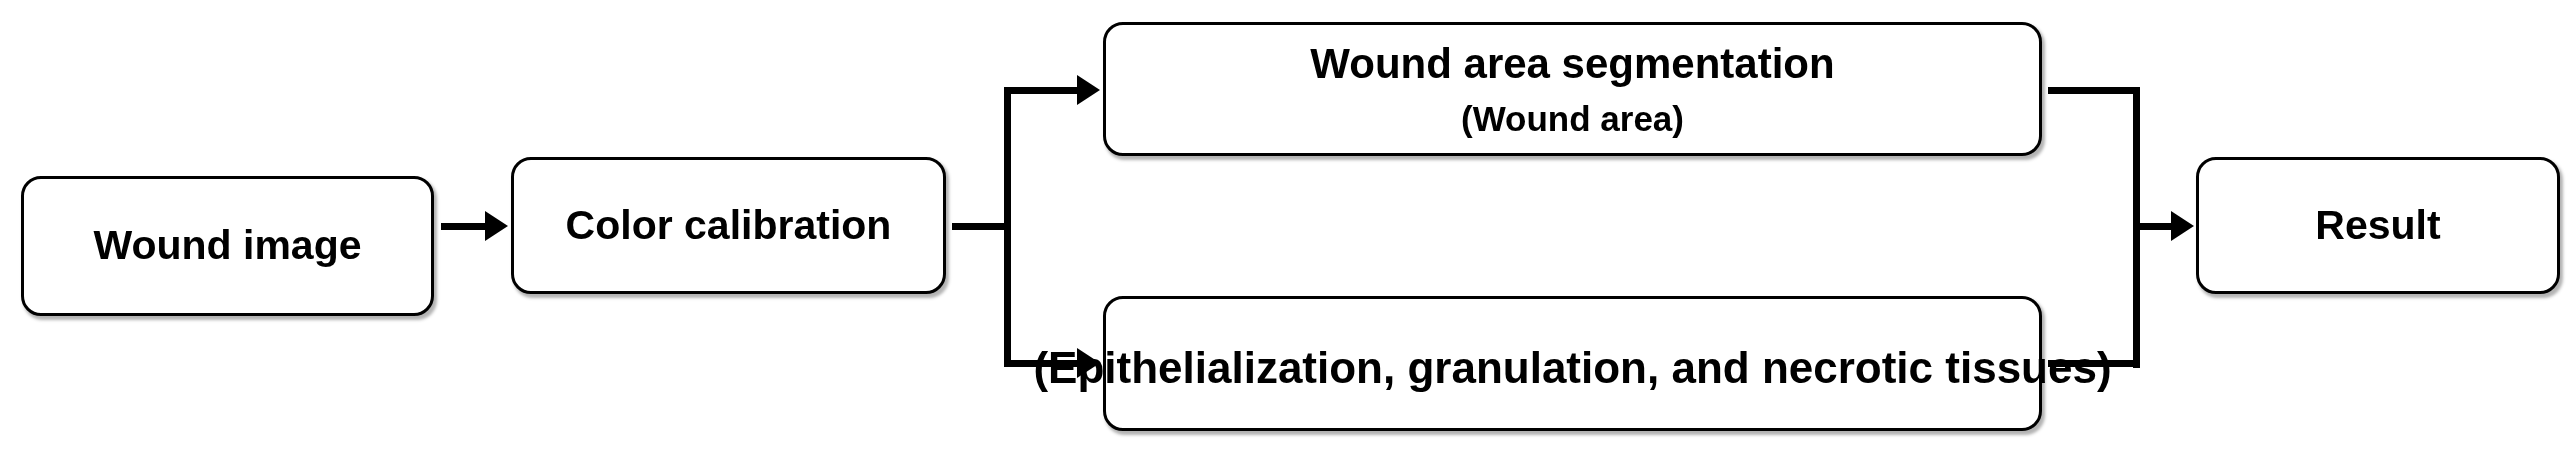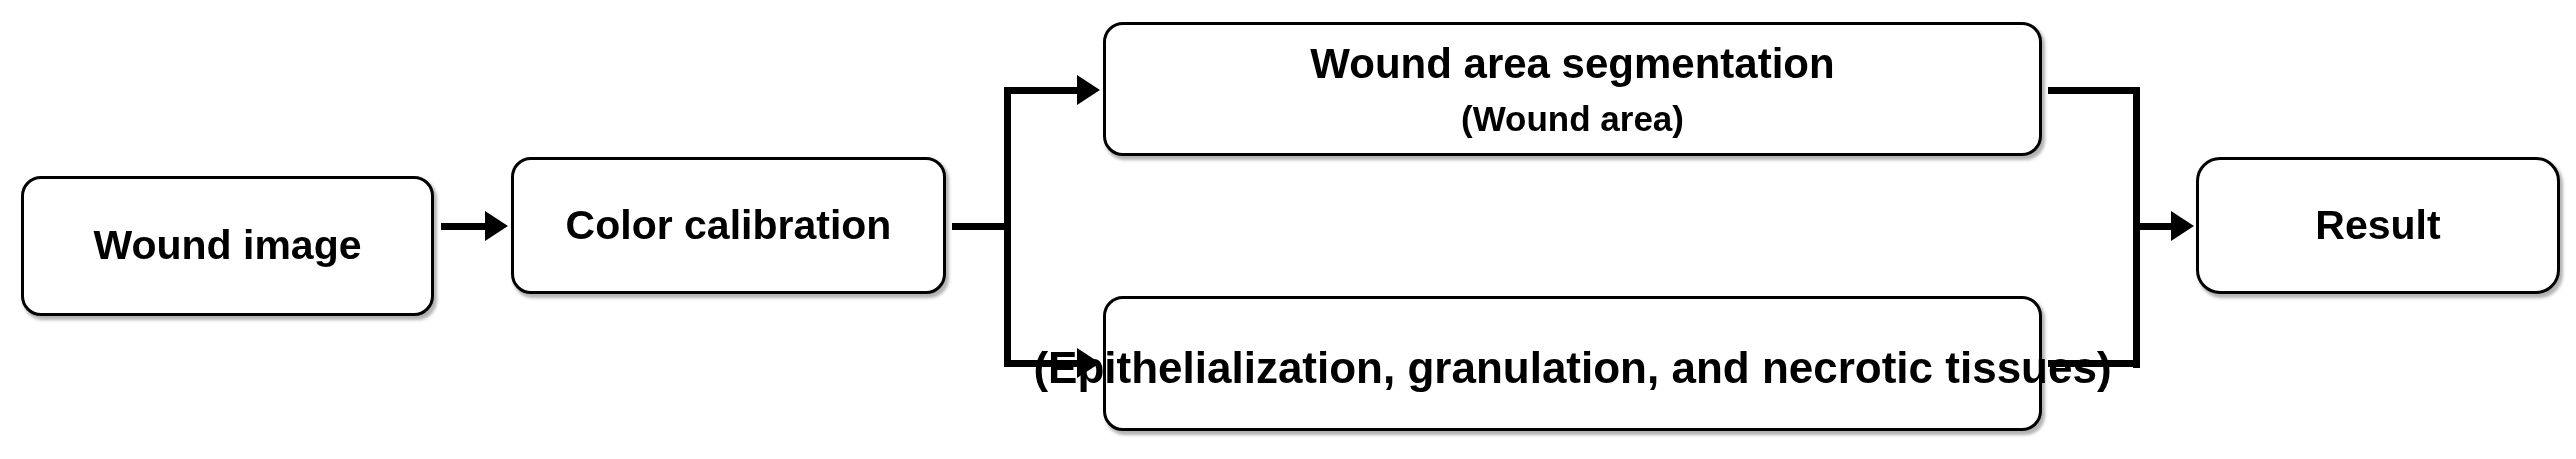--- a/index.html
+++ b/index.html
@@ -40,21 +40,21 @@
     font-weight: bold;
     line-height: 1.12;
     white-space: nowrap;
     margin-top: 9px;
   }
   
   #node-wound-image   { left: 21px;   top: 156px; width: 413px;  height: 140px; margin-top: 20px; }
   #node-color-calib   { left: 511px;  top: 157px; width: 435px;  height: 137px; }
   #node-area-seg      { left: 1103px; top: 22px;  width: 939px; height: 134px; }
   #node-tissue-seg    { left: 1103px; top: 296px; width: 939px; height: 135px; }
-  #node-result        { left: 2196px; top: 157px; width: 364px;  height: 137px; border-radius: 24px; }
+  #node-result        { left: 2196px; top: 157px; width: 364px;  height: 137px; }
 
   #node-wound-image .title { font-size: 41px; }
   #node-color-calib .title { font-size: 41px; }
   #node-result     .title  { font-size: 41px; }
   #node-area-seg   .title  { font-size: 42px; margin-bottom: 3.1px; }
   #node-area-seg   .subtitle { font-size: 35px; }
   #node-tissue-seg .title  { font-size: 42px; margin-bottom: 1.6px; }
   #node-tissue-seg .subtitle { font-size: 44px; }
 
   

